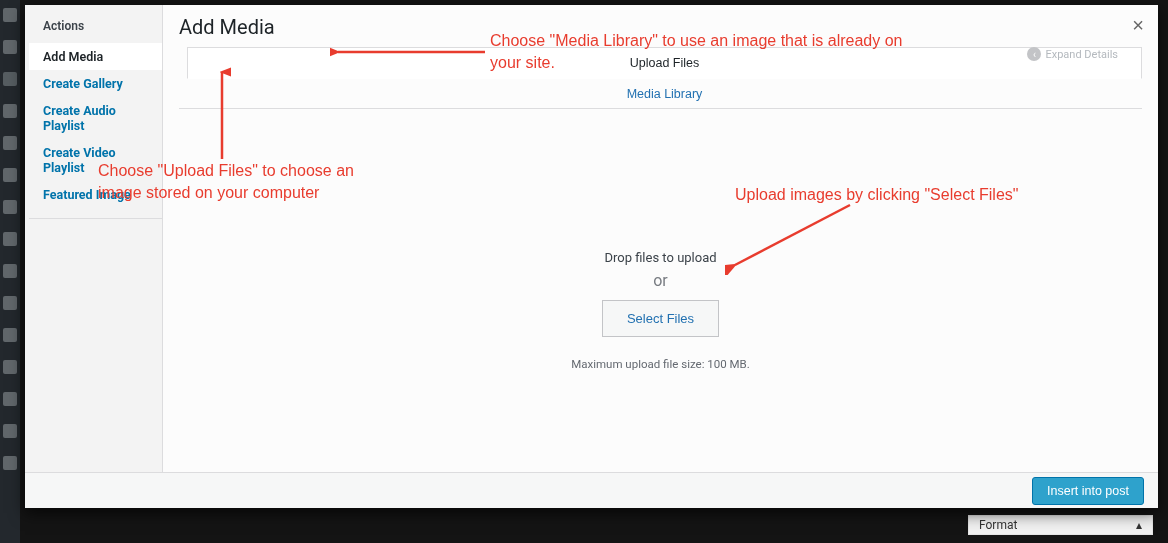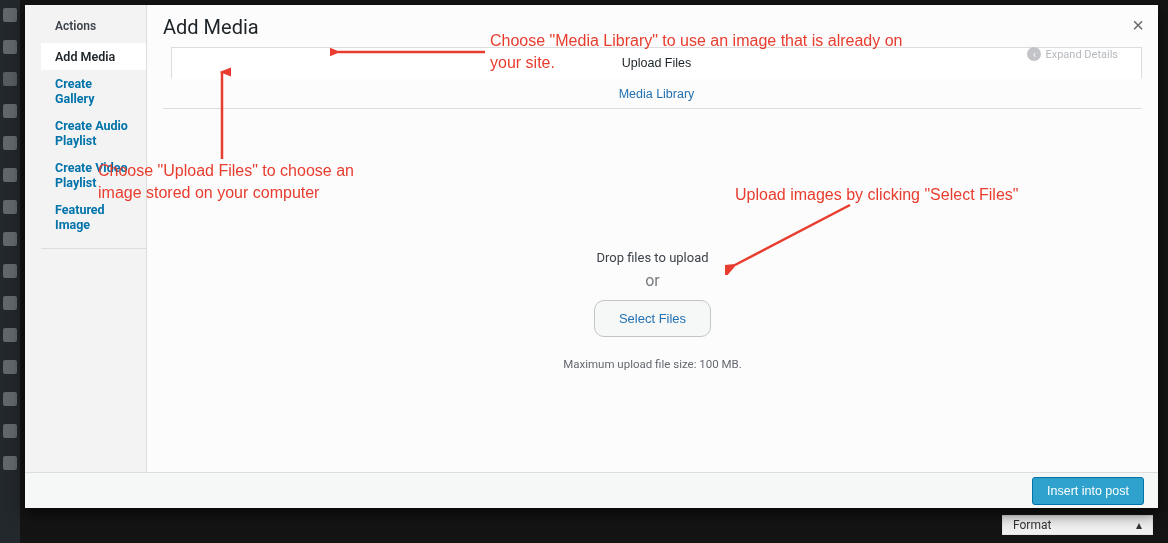--- a/index.html
+++ b/index.html
@@ -37,21 +37,21 @@
       left: 20px;
       top: 0;
       right: 0;
       bottom: 0;
       background: rgba(0,0,0,0.3);
     }
     .bg-panel {
       position: absolute;
       bottom: 8px;
       right: 15px;
-      width: 151px;
+      width: 185px;
       height: 20px;
       background: #f1f1f1;
       border: 1px solid #e5e5e5;
       font-size: 12px;
       padding: 2px 10px;
       color: #333;
       display: flex;
       justify-content: space-between;
       align-items: center;
     }
@@ -65,24 +65,24 @@
       box-shadow: 0 5px 15px rgba(0,0,0,0.7);
       display: flex;
       flex-direction: column;
     }
     .modal-body {
       flex: 1;
       display: flex;
       overflow: hidden;
     }
     .sidebar {
-      width: 122px;
+      width: 138px;
       background: #f3f3f3;
       border-right: 1px solid #dcdcde;
-      padding: 14px 0 0 16px;
+      padding: 14px 0 0 4px;
       flex-shrink: 0;
     }
     .sidebar-heading {
       font-size: 12px;
       font-weight: 600;
       color: #3c434a;
       padding: 0 14px 10px;
     }
     .sidebar-item {
       display: block;
@@ -190,21 +190,21 @@
       font-size: 16px;
       color: #787c82;
       margin: 6px 0 10px;
     }
     .select-btn {
       padding: 10px 24px;
       border: 1px solid #c3c4c7;
       background: #f6f7f7;
       color: #2271b1;
       font-size: 13px;
-      border-radius: 10px;
+      border-radius: 0;
       cursor: pointer;
     }
     .max-size {
       font-size: 11.5px;
       color: #646970;
       margin-top: 20px;
     }
     .modal-footer {
       height: 36px;
       border-top: 1px solid #dcdcde;

